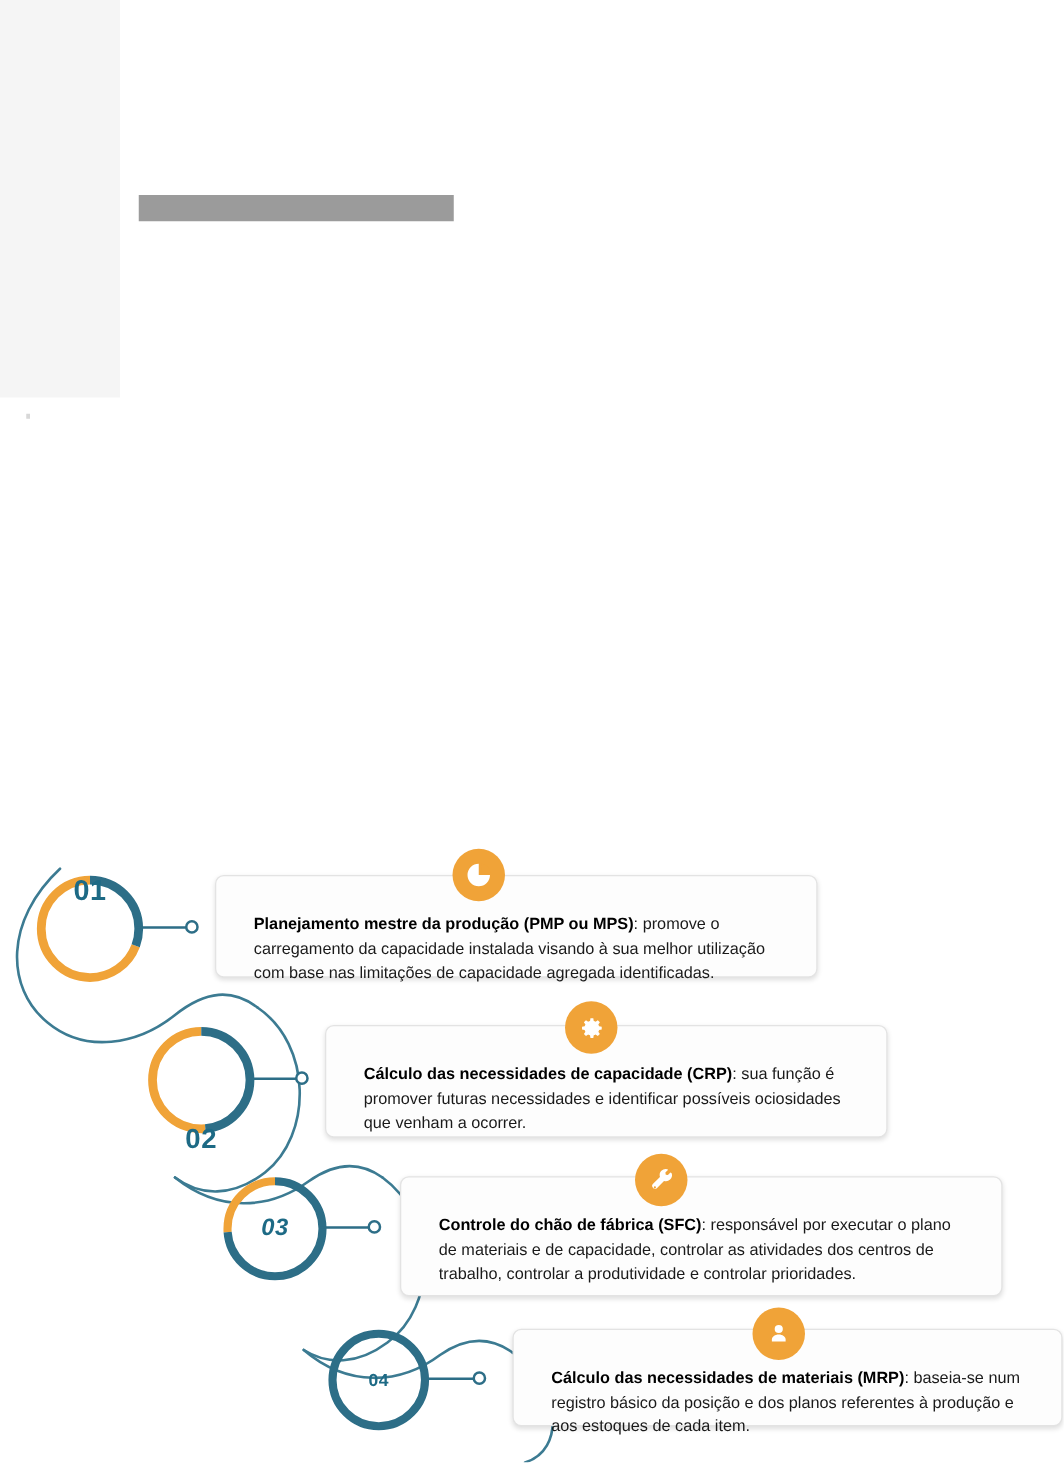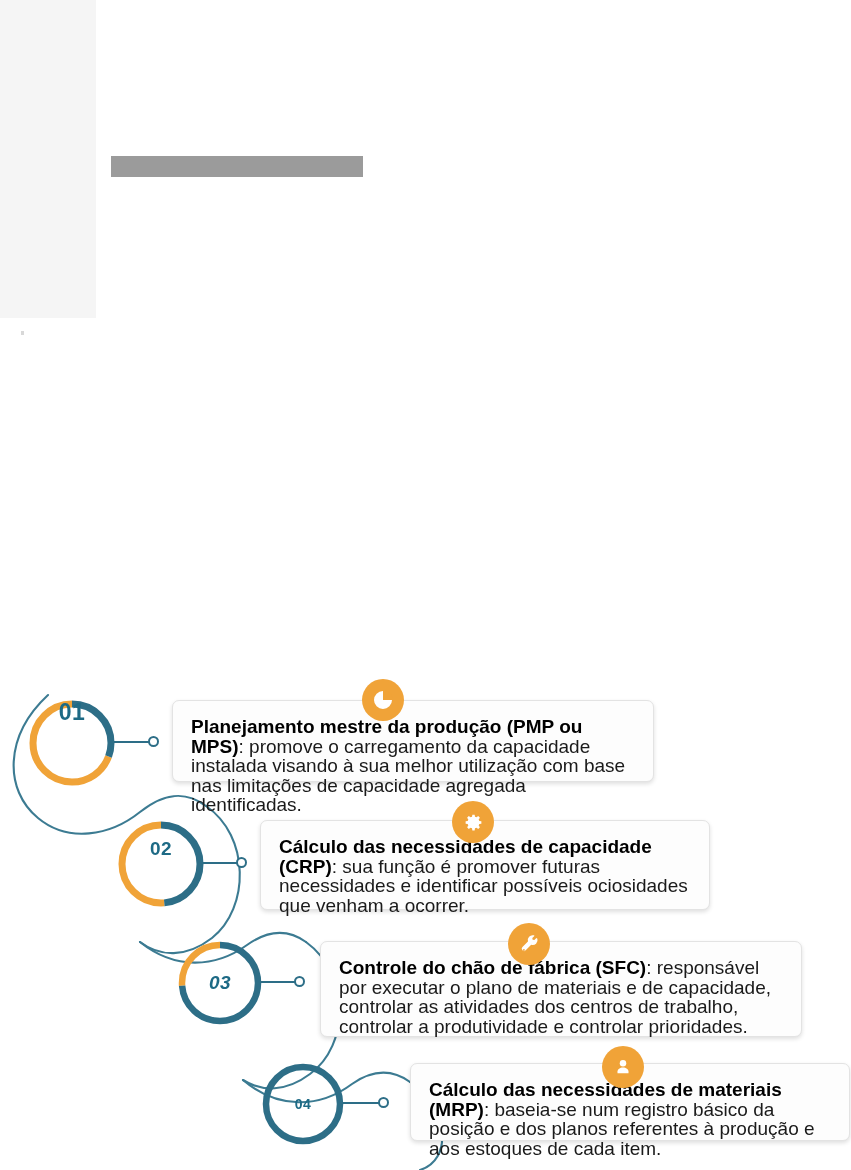--- a/index.html
+++ b/index.html
@@ -54,22 +54,22 @@
   .card{
     position:absolute;
     background:#fdfdfd;
     border:1px solid #e3e3e3;
     border-radius:7px;
     box-shadow:0 2px 4px rgba(0,0,0,0.13);
     box-sizing:border-box;
     padding:12px 14px 11px 14px;
   }
   .card p{
-    margin:4px;
-    font-size:19px;
+    margin:16px;
+    font-size:13px;
     line-height:19.5px;
     color:#1a1a1a;
     font-family:"Liberation Sans", sans-serif;
   }
   .card p b{font-weight:bold;color:#000;}
 
   
   .badge{
     position:absolute;
     width:42px;height:42px;border-radius:50%;
@@ -119,21 +119,21 @@
     <div class="card" style="left:172px;top:700px;width:482px;height:82px;">
       <p><b>Planejamento mestre da produção (PMP ou MPS)</b><span>:</span><span> promove o carregamento da capacidade instalada visando à sua melhor utilização com base nas limitações de capacidade agregada identificadas.</span></p>
     </div>
   </div>
 
   <div class="step">
     <svg class="ring-wrap" style="left:114px;top:817px;width:94px;height:94px;" viewBox="0 0 94 94">
       <circle cx="47" cy="47" r="39" fill="none" stroke="#f0a338" stroke-width="7" transform="rotate(-90 47 47)" stroke-linecap="butt" style="stroke-dasharray:126 119;stroke-dashoffset:126;"></circle>
       <circle cx="47" cy="47" r="39" fill="none" stroke="#2d6e87" stroke-width="7" transform="rotate(-90 47 47)" stroke-linecap="butt" style="stroke-dasharray:119 126;stroke-dashoffset:0;"></circle>
     </svg>
-    <div class="ring-num" style="left:114px;top:802px;width:94px;height:94px;font-size:19px;">02</div>
+    <div class="ring-num" style="left:114px;top:864px;width:94px;height:94px;font-size:22px;">02</div>
 
     <div class="connector" style="left:198px;top:862px;width:42px;"></div>
     <div class="conn-dot" style="left:236px;top:857px;"></div>
 
     <div class="badge" style="left:452px;top:801px;">
       <svg width="21" height="21" viewBox="0 0 24 24">
         <path fill="#ffffff" d="M12 8.2a3.8 3.8 0 1 0 0 7.6 3.8 3.8 0 0 0 0-7.6zm0 5.6a1.8 1.8 0 1 1 0-3.6 1.8 1.8 0 0 1 0 3.6z"></path>
         <path fill="#ffffff" d="M21 13.3v-2.6l-2.4-.4a6.9 6.9 0 0 0-.7-1.7l1.4-2-1.9-1.9-2 1.4a6.9 6.9 0 0 0-1.7-.7L13.3 3h-2.6l-.4 2.4a6.9 6.9 0 0 0-1.7.7l-2-1.4L4.7 6.6l1.4 2a6.9 6.9 0 0 0-.7 1.7L3 10.7v2.6l2.4.4c.16.6.4 1.17.7 1.7l-1.4 2 1.9 1.9 2-1.4c.53.3 1.1.54 1.7.7l.4 2.4h2.6l.4-2.4c.6-.16 1.17-.4 1.7-.7l2 1.4 1.9-1.9-1.4-2c.3-.53.54-1.1.7-1.7l2.4-.4z"></path>
       </svg>
     </div>

